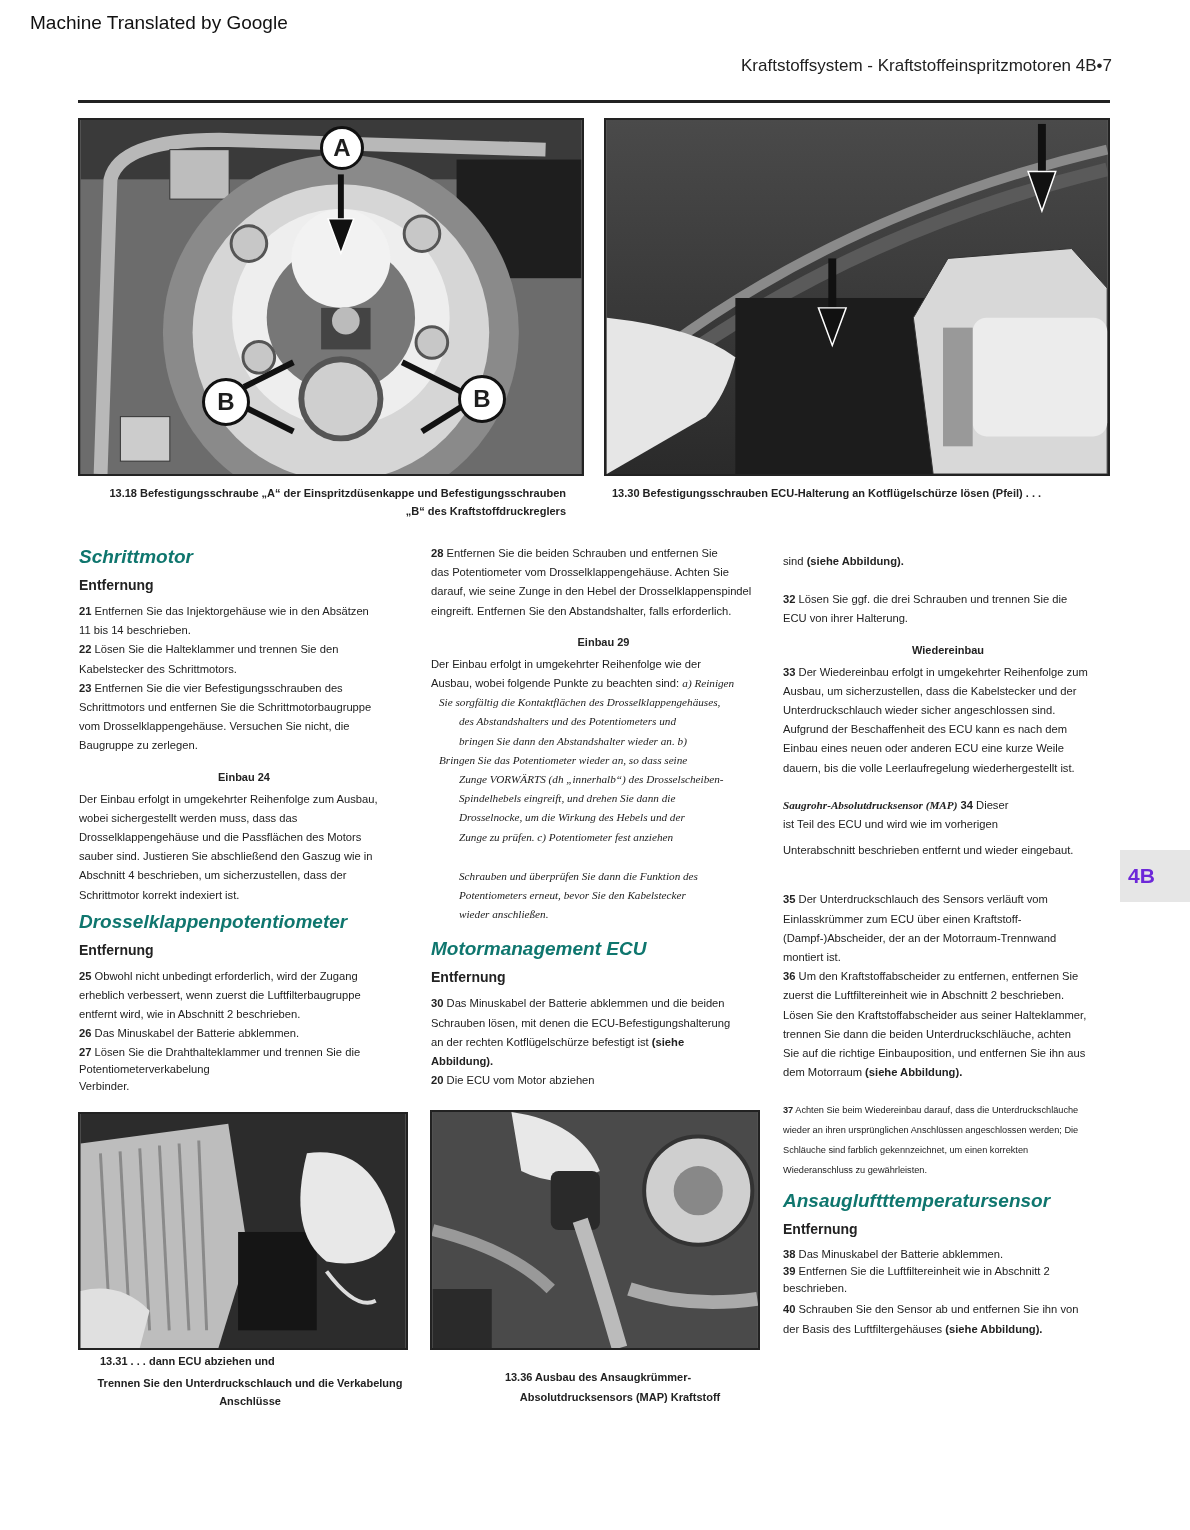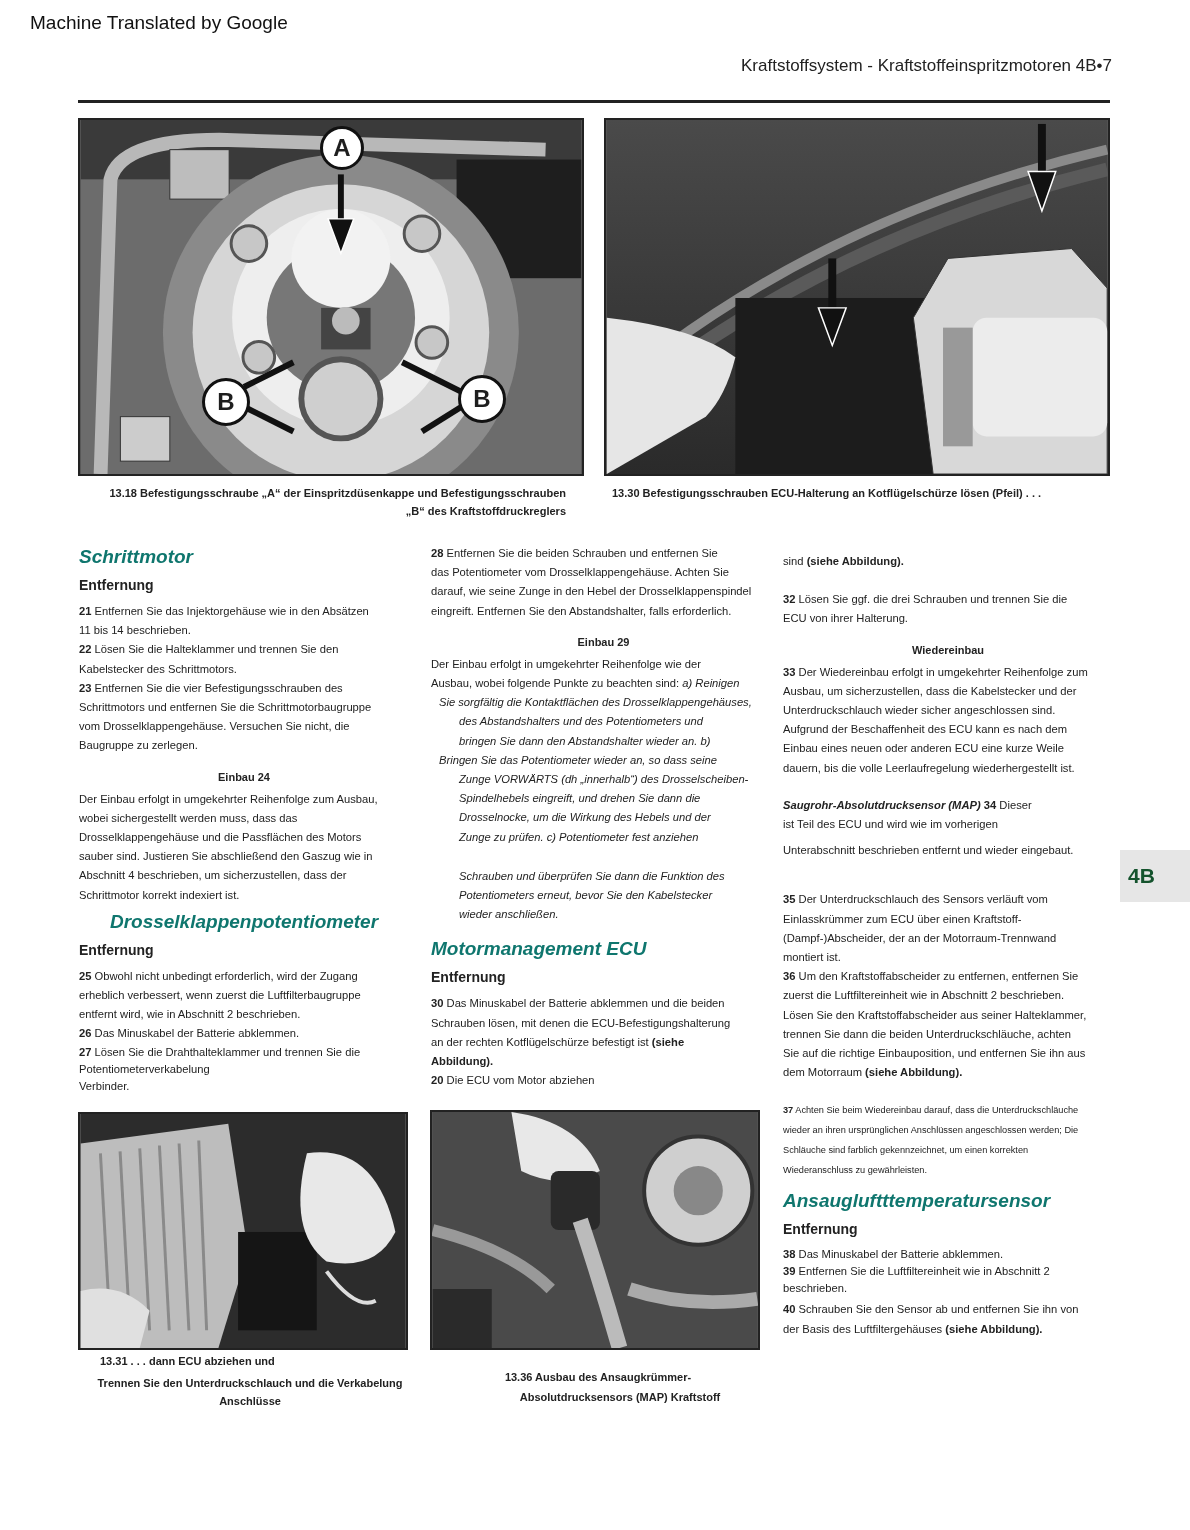--- a/index.html
+++ b/index.html
@@ -10,26 +10,26 @@
   .rule { left:78px; top:100px; width:1032px; height:3px; background:#222; }
   .photo { background:#555; border:2px solid #222; box-sizing:border-box; overflow:hidden; }
   .photo svg { width:100%; height:100%; display:block; }
   .cap { font-size:11px; font-weight:bold; color:#222; line-height:18px; }
   .col { font-size:11.2px; line-height:19.2px; color:#222; }
   .col p { margin:0; }
   .h1 { font-size:19px; font-weight:bold; font-style:italic; color:#0f766e; margin:0; line-height:26px; }
   .h2 { font-size:14px; font-weight:bold; margin:6px 0 8px 0; line-height:18px; }
   .h3 { font-size:11px; font-weight:bold; margin:12px 0 4px 0; line-height:18px;text-align:center; }
   .num { font-weight:bold; }
-  .it { font-style:italic; }
+  .it { font-style:italic;font-family:Liberation Serif, serif; }
   .ind1 { padding-left:8px; }
   .ind2 { padding-left:28px; }
   .gap { height:10px; }
   .small { font-size:9.2px; line-height:20px; }
-  .tab4b { left:1120px; top:850px; width:70px; height:52px; background:#e6e6e6; font-size:21px; font-weight:bold; color:#14532d; display:flex; align-items:center; padding-left:8px; box-sizing:border-box; }
+  .tab4b { left:1120px; top:850px; width:70px; height:52px; background:#e6e6e6; font-size:21px; font-weight:bold; color:#6d28d9; display:flex; align-items:center; padding-left:8px; box-sizing:border-box; }
 </style>
 </head>
 <body>
 
 <div class="abs mt">Machine Translated by Google</div>
 <div class="abs running">Kraftstoffsystem - Kraftstoffeinspritzmotoren 4B•7</div>
 <div class="abs rule"></div>
 
 <div class="abs photo" style="left:78px;top:118px;width:506px;height:358px;">
   <svg viewBox="0 0 506 358">
@@ -92,21 +92,21 @@
 <div class="abs cap" style="left:612px;top:484px;width:498px;">13.30 Befestigungsschrauben ECU-Halterung an Kotflügelschürze lösen (Pfeil) . . .</div>
 
 <div class="abs col" style="left:79px;top:544px;width:330px;">
   <h2 class="h1">Schrittmotor</h2>
   <div class="h2">Entfernung</div>
   <p><span class="num">21</span><span> Entfernen Sie das Injektorgehäuse wie in den Absätzen</span><br><span>11 bis 14 beschrieben.</span></p>
   <p><span class="num">22</span><span> Lösen Sie die Halteklammer und trennen Sie den</span><br><span>Kabelstecker des Schrittmotors.</span></p>
   <p><span class="num">23</span><span> Entfernen Sie die vier Befestigungsschrauben des</span><br><span>Schrittmotors und entfernen Sie die Schrittmotorbaugruppe</span><br><span>vom Drosselklappengehäuse. Versuchen Sie nicht, die</span><br><span>Baugruppe zu zerlegen.</span></p>
   <div class="h3">Einbau 24</div>
   <p><span>Der Einbau erfolgt in umgekehrter Reihenfolge zum Ausbau,</span><br><span>wobei sichergestellt werden muss, dass das</span><br><span>Drosselklappengehäuse und die Passflächen des Motors</span><br><span>sauber sind. Justieren Sie abschließend den Gaszug wie in</span><br><span>Abschnitt 4 beschrieben, um sicherzustellen, dass der</span><br><span>Schrittmotor korrekt indexiert ist.</span></p>
-  <h2 class="h1" style="margin-top:4px;text-align:center;">Drosselklappenpotentiometer</h2>
+  <h2 class="h1" style="margin-top:4px;">Drosselklappenpotentiometer</h2>
   <div class="h2">Entfernung</div>
   <p><span class="num">25</span><span> Obwohl nicht unbedingt erforderlich, wird der Zugang</span><br><span>erheblich verbessert, wenn zuerst die Luftfilterbaugruppe</span><br><span>entfernt wird, wie in Abschnitt 2 beschrieben.</span></p>
   <p><span class="num">26</span><span> Das Minuskabel der Batterie abklemmen.</span></p>
   <p style="line-height:17px;"><span class="num">27</span><span> Lösen Sie die Drahthalteklammer und trennen Sie die</span><br><span>Potentiometerverkabelung</span><br><span>Verbinder.</span></p>
 </div>
 
 <div class="abs photo" style="left:78px;top:1112px;width:330px;height:238px;">
   <svg viewBox="0 0 330 238">
     <rect width="330" height="238" fill="#2c2c2c"></rect>
     <polygon points="0,30 150,10 170,140 140,238 0,238" fill="#bdbdbd"></polygon>

